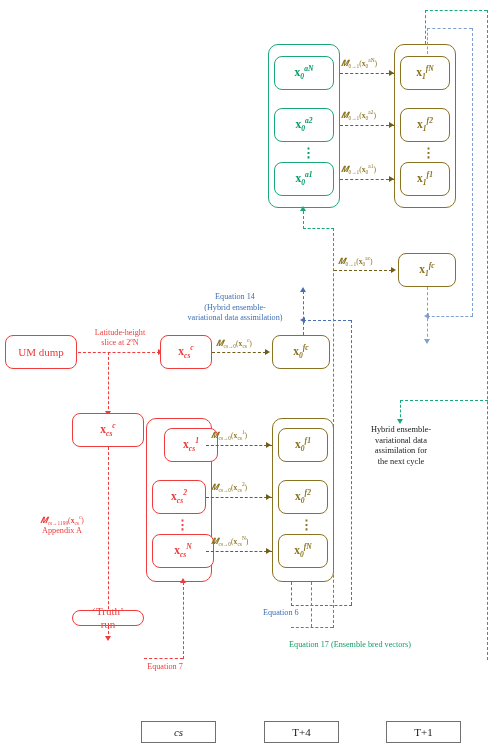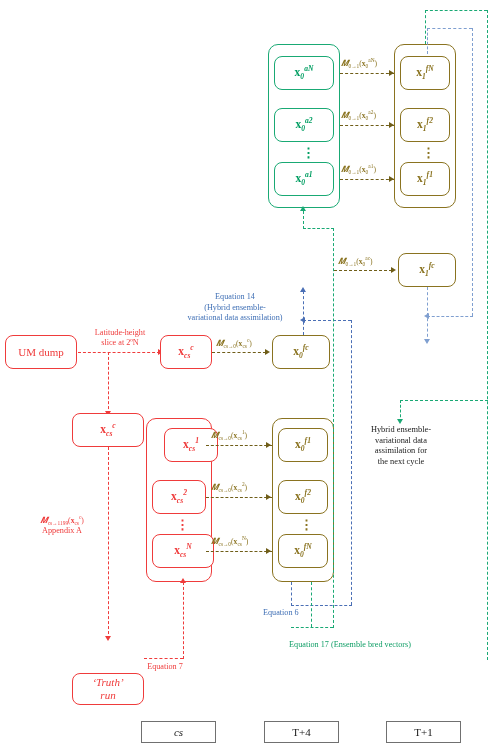--- a/index.html
+++ b/index.html
@@ -95,21 +95,21 @@
   </div>
 
   <div class="vl c-red" style="left:108px;top:447px;height:192px;"></div>
   <div class="ar ar-d a-red" style="left:105px;top:636px;"></div>
 
   <div class="op t-red" style="left:20px;top:515px;width:84px;text-align:center;">
     <span class="scr">𝑴</span><sub>cs→1199</sub>(<b>x</b><sub>cs</sub><sup>c</sup>)
   </div>
   <div class="txt t-red" style="left:20px;top:526px;width:84px;">Appendix A</div>
 
-  <div class="box red" style="left:72px;top:673px;width:72px;height:32px;flex-direction:column;font-style:italic;">
+  <div class="box red" style="left:72px;top:610px;width:72px;height:16px;flex-direction:column;">
     <span class="mv plain">‘Truth’</span>
     <span class="mv plain">run</span>
   </div>
 
   <div class="hl c-red" style="left:144px;top:658px;width:39px;"></div>
   <div class="vl c-red" style="left:183px;top:582px;height:77px;"></div>
   <div class="ar ar-u a-red" style="left:180px;top:578px;"></div>
   <div class="txt t-red" style="left:133px;top:662px;width:64px;">Equation 7</div>
 
   <div class="box red" style="left:160px;top:335px;width:52px;height:34px;">

